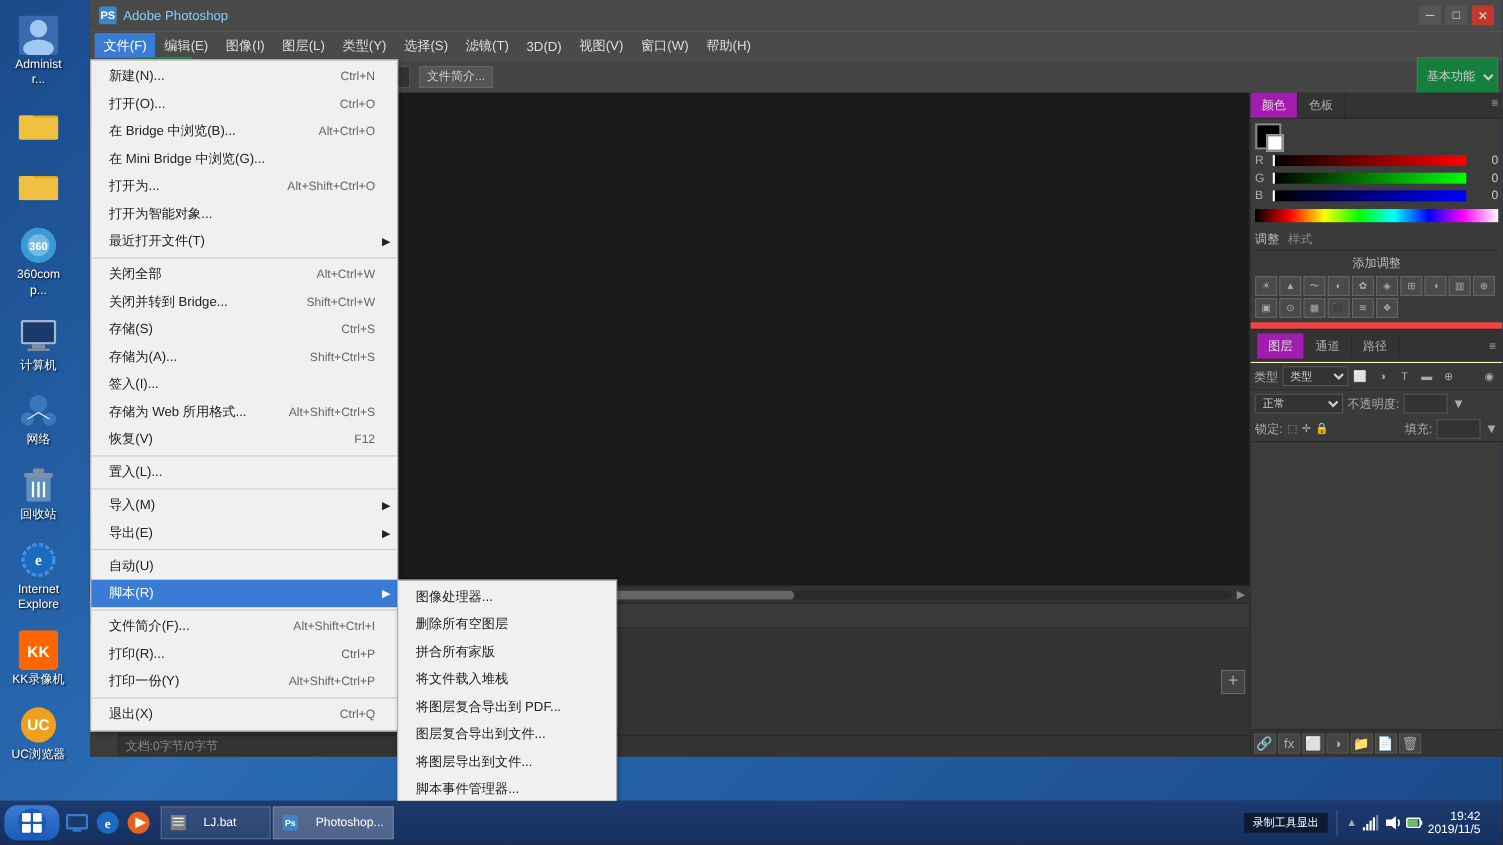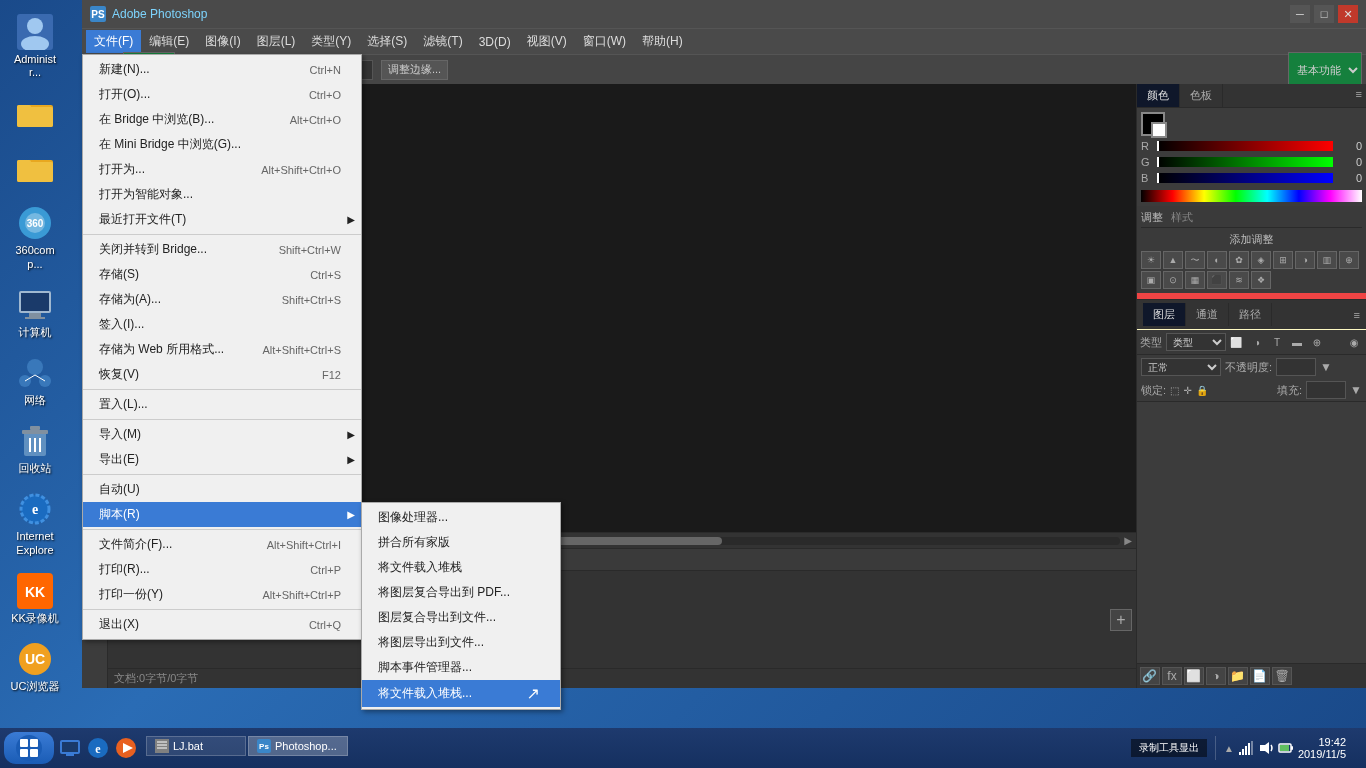--- a/index.html
+++ b/index.html
@@ -227,21 +227,21 @@
     }
     .panel-tab {
       padding: 4px 10px;
       color: #aaa;
       font-size: 11px;
       cursor: pointer;
       border-right: 1px solid #2a2a2a;
     }
     .panel-tab.active {
       color: #ddd;
-      background: #0f172a;
+      background: #a21caf;
     }
 
     
     .color-sliders {
       padding: 4px;
     }
     .color-row {
       display: flex;
       align-items: center;
       margin-bottom: 4px;
@@ -485,29 +485,29 @@
       justify-content: center;
       cursor: pointer;
       margin-right: 4px;
     }
     .taskbar-items {
       display: flex;
       gap: 2px;
       flex: 1;
     }
     .taskbar-item {
-      height: 20px;
+      height: 30px;
       padding: 0 8px;
       background: rgba(255,255,255,0.1);
       border: 1px solid rgba(255,255,255,0.2);
       color: #fff;
       font-size: 11px;
       display: flex;
       align-items: center;
-      gap: 4px;
+      gap: 16px;
       cursor: pointer;
       min-width: 100px;
     }
     .taskbar-item.active {
       background: rgba(255,255,255,0.25);
     }
     .taskbar-right {
       display: flex;
       align-items: center;
       gap: 4px;
@@ -759,21 +759,21 @@
     <div class="toolbar">
       <span class="toolbar-item">样式:</span>
       <select class="toolbar-select">
         <option>正常</option>
       </select>
       <span class="toolbar-item">宽度:</span>
       <input type="text" style="width: 50px; background: rgb(51, 51, 51); color: rgb(204, 204, 204); border: 1px solid rgb(85, 85, 85); height: 20px; font-size: 11px; padding: 0px 2px;" value="">
       <span style="color:#aaa;font-size:14px;cursor:pointer;">⇄</span>
       <span class="toolbar-item">高度:</span>
       <input type="text" style="width: 50px; background: rgb(51, 51, 51); color: rgb(204, 204, 204); border: 1px solid rgb(85, 85, 85); height: 20px; font-size: 11px; padding: 0px 2px;" value="">
-      <button style="background:#555;border:1px solid #666;color:#ccc;font-size:11px;padding:1px 6px;cursor:pointer;height:20px;margin-left:4px;">调整边缘...</button>
+      <button style="background:#555;border:1px solid #666;color:#ccc;font-size:11px;padding:1px 6px;cursor:pointer;height:20px;margin-left:4px;">文件简介...</button>
       <div style="flex:1;"></div>
       <select class="toolbar-select">
         <option>基本功能</option>
       </select>
     </div>
 
     <div class="main-layout">
 
       <div class="toolbox">
         <div class="tool-btn" title="移动">✛</div>
@@ -972,20 +972,24 @@
     <span class="menu-shortcut">Alt+Shift+Ctrl+O</span>
   </div>
   <div class="menu-dropdown-item">
     <span>打开为智能对象...</span>
   </div>
   <div class="menu-dropdown-item has-arrow">
     <span>最近打开文件(T)</span>
   </div>
   <div class="menu-dropdown-separator"></div>
   <div class="menu-dropdown-item">
+    <span>关闭全部</span>
+    <span class="menu-shortcut">Alt+Ctrl+W</span>
+  </div>
+  <div class="menu-dropdown-item">
     <span>关闭并转到 Bridge...</span>
     <span class="menu-shortcut">Shift+Ctrl+W</span>
   </div>
   <div class="menu-dropdown-item">
     <span>存储(S)</span>
     <span class="menu-shortcut">Ctrl+S</span>
   </div>
   <div class="menu-dropdown-item">
     <span>存储为(A)...</span>
     <span class="menu-shortcut">Shift+Ctrl+S</span>
@@ -1015,20 +1019,23 @@
   <div class="menu-dropdown-separator"></div>
   <div class="menu-dropdown-item">
     <span>自动(U)</span>
   </div>
   <div class="menu-dropdown-item highlighted has-arrow" style="position:relative;">
     <span>脚本(R)</span>
 
     <div class="submenu" style="top:0;left:100%;">
       <div class="submenu-item">
         <span>图像处理器...</span>
+      </div>
+      <div class="submenu-item">
+        <span>删除所有空图层</span>
       </div>
       <div class="submenu-item">
         <span>拼合所有家版</span>
       </div>
       <div class="submenu-item">
         <span>将文件载入堆栈</span>
       </div>
       <div class="submenu-item">
         <span>将图层复合导出到 PDF...</span>
       </div>

